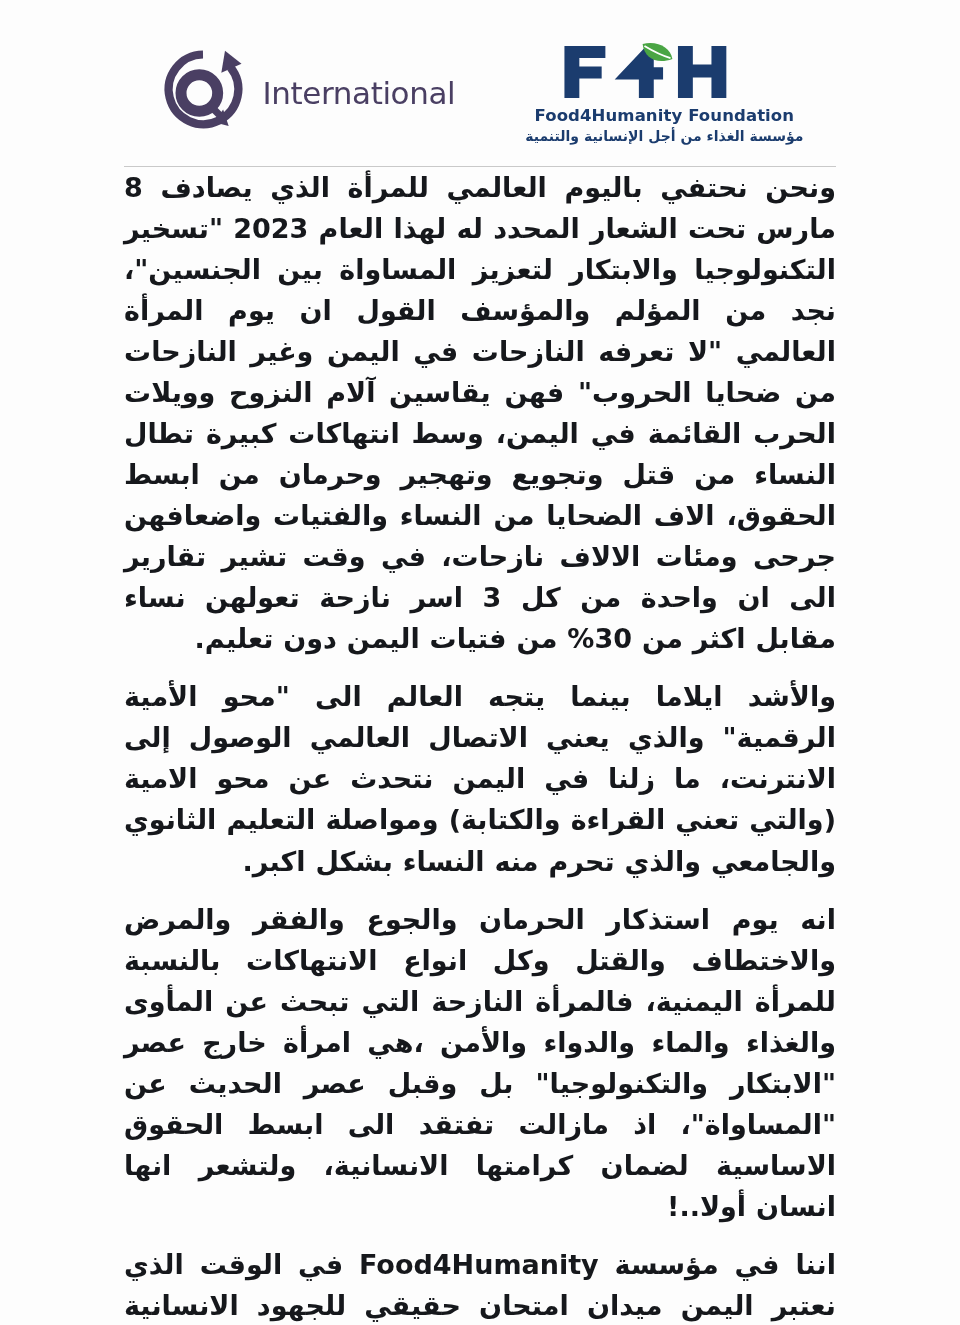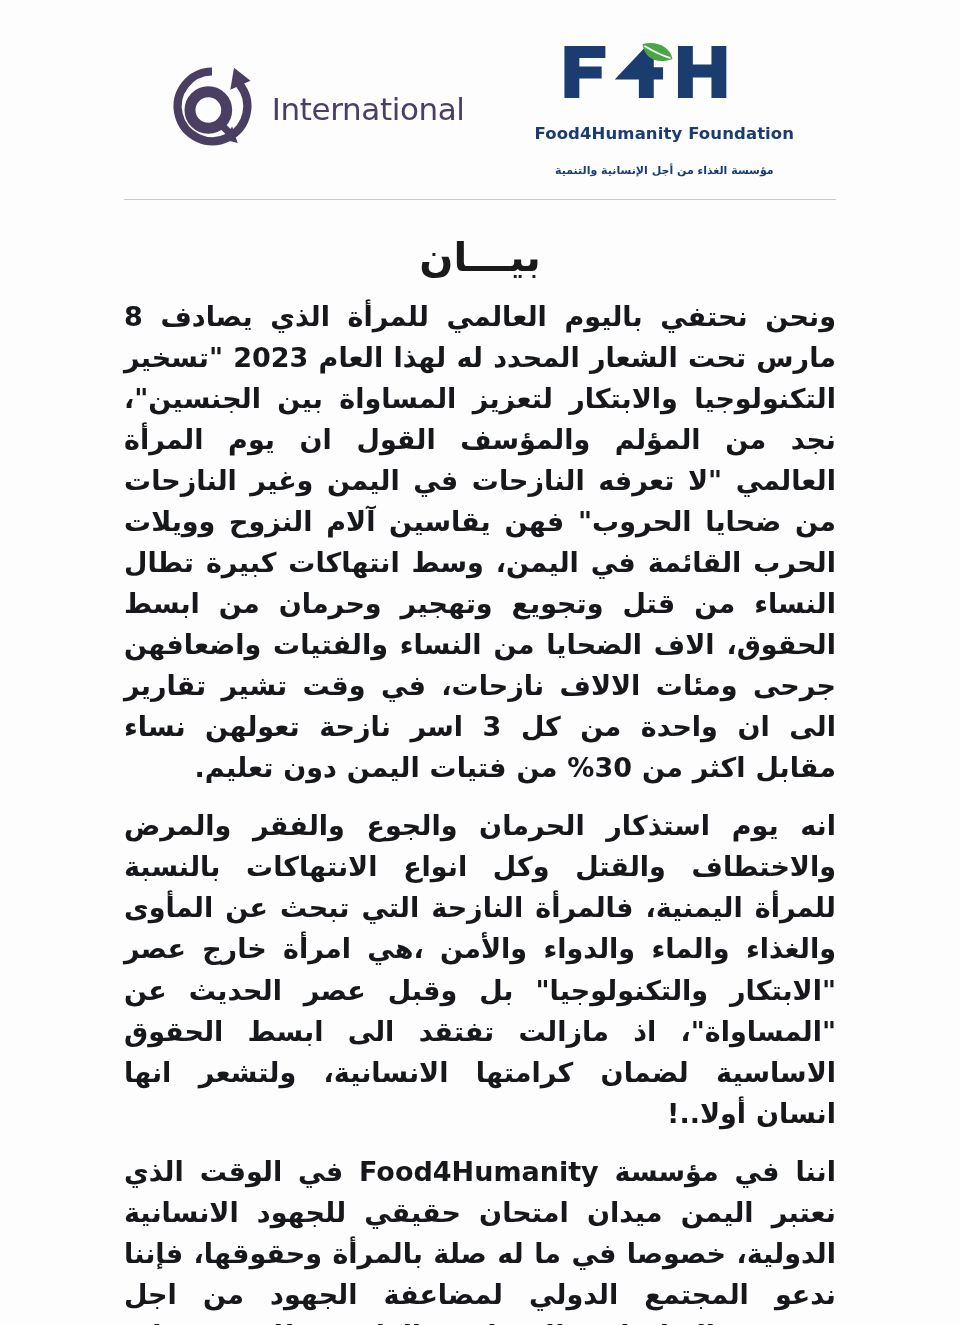--- a/index.html
+++ b/index.html
@@ -52,38 +52,38 @@
     letter-spacing: -0.4px;
     font-weight: 400;
     white-space: nowrap;
   }
   
   .f4h-logo {
     display: flex;
     flex-direction: column;
     align-items: center;
     direction: ltr;
-    gap: 20px;
+    gap: 2px;
     justify-content: flex-end;
   }
   .f4h-mark {
     height: 62px;
     display: block;
   }
   .f4h-name {
     font-family: "DejaVu Sans", sans-serif;
     font-size: 16.5px;
     color: #1b3c6e;
     font-weight: 700;
     letter-spacing: 0.1px;
     white-space: nowrap;
   }
   .f4h-name-ar {
     font-family: "DejaVu Sans", sans-serif;
-    font-size: 11px;
+    font-size: 14px;
     color: #1b3c6e;
     font-weight: 700;
     direction: rtl;
     white-space: nowrap;
     margin-top: 1px;
   }
   .divider {
     width: 712px;
     height: 1px;
     background: #c9c9c9;
@@ -159,21 +159,21 @@
         </svg>
       </div>
       <div class="f4h-name">Food4Humanity Foundation</div>
       <div class="f4h-name-ar">مؤسسة الغذاء من أجل الإنسانية والتنمية</div>
     </div>
 
   </div>
 
   <div class="divider"></div>
 
-  <h1 class="doc-title">بيـــان</h1>
 
   <div class="body-wrap">
     <p class="para">ونحن نحتفي باليوم العالمي للمرأة الذي يصادف 8 مارس تحت الشعار المحدد له لهذا العام 2023 "تسخير التكنولوجيا والابتكار لتعزيز المساواة بين الجنسين"، نجد من المؤلم والمؤسف القول ان يوم المرأة العالمي "لا تعرفه النازحات في اليمن وغير النازحات من ضحايا الحروب" فهن يقاسين آلام النزوح وويلات الحرب القائمة في اليمن، وسط انتهاكات كبيرة تطال النساء من قتل وتجويع وتهجير وحرمان من ابسط الحقوق، الاف الضحايا من النساء والفتيات واضعافهن جرحى ومئات الالاف نازحات، في وقت تشير تقارير الى ان واحدة من كل 3 اسر نازحة تعولهن نساء مقابل اكثر من 30% من فتيات اليمن دون تعليم.</p>
+    <p class="para justify-both">والأشد ايلاما بينما يتجه العالم الى "محو الأمية الرقمية" والذي يعني الاتصال العالمي الوصول إلى الانترنت، ما زلنا في اليمن نتحدث عن محو الامية (والتي تعني القراءة والكتابة) ومواصلة التعليم الثانوي والجامعي والذي تحرم منه النساء بشكل اكبر.</p>
     <p class="para justify-both">انه يوم استذكار الحرمان والجوع والفقر والمرض والاختطاف والقتل وكل انواع الانتهاكات بالنسبة للمرأة اليمنية، فالمرأة النازحة التي تبحث عن المأوى والغذاء والماء والدواء والأمن ،هي امرأة خارج عصر "الابتكار والتكنولوجيا" بل وقبل عصر الحديث عن "المساواة"، اذ مازالت تفتقد الى ابسط الحقوق الاساسية لضمان كرامتها الانسانية، ولتشعر انها انسان أولا..!</p>
     <p class="para justify-both">اننا في مؤسسة Food4Humanity في الوقت الذي نعتبر اليمن ميدان امتحان حقيقي للجهود الانسانية الدولية، خصوصا في ما له صلة بالمرأة وحقوقها، فإننا ندعو المجتمع الدولي لمضاعفة الجهود من اجل تخفيف التداعيات الانسانية الكارثية للحرب على اليمنيين عموما والمرأة على وجه الخصوص. من خلال زيادة المشاريع التنموية ومضاعفة الجهود من اجل حماية المدنيين من القصف والاستهداف والقتل والخطف والنزوح القسري، وفتح الطرقات والمنافذ، وحماية العاملين في مجال حقوق الانسان خصوصا النساء، من الاستهداف والابتزاز الإلكتروني والتهديد المباشر من اجل تمكينهم من القيام بمهامهم الانسانية في اليمن وندعو في هذه المناسبة الى مضاعفة الجهود لإحلال السلام في اليمن، وتحويل جميع تصريحات النوايا الحسنة الى افعال ونتمنى ان يعم السلام بلدنا الحبيب وان تنتهي معاناة واهله خصوصا حضوصا النساء الاكثر ضعفا.</p>
   </div>
 
 </div>
 
 </body></html>

